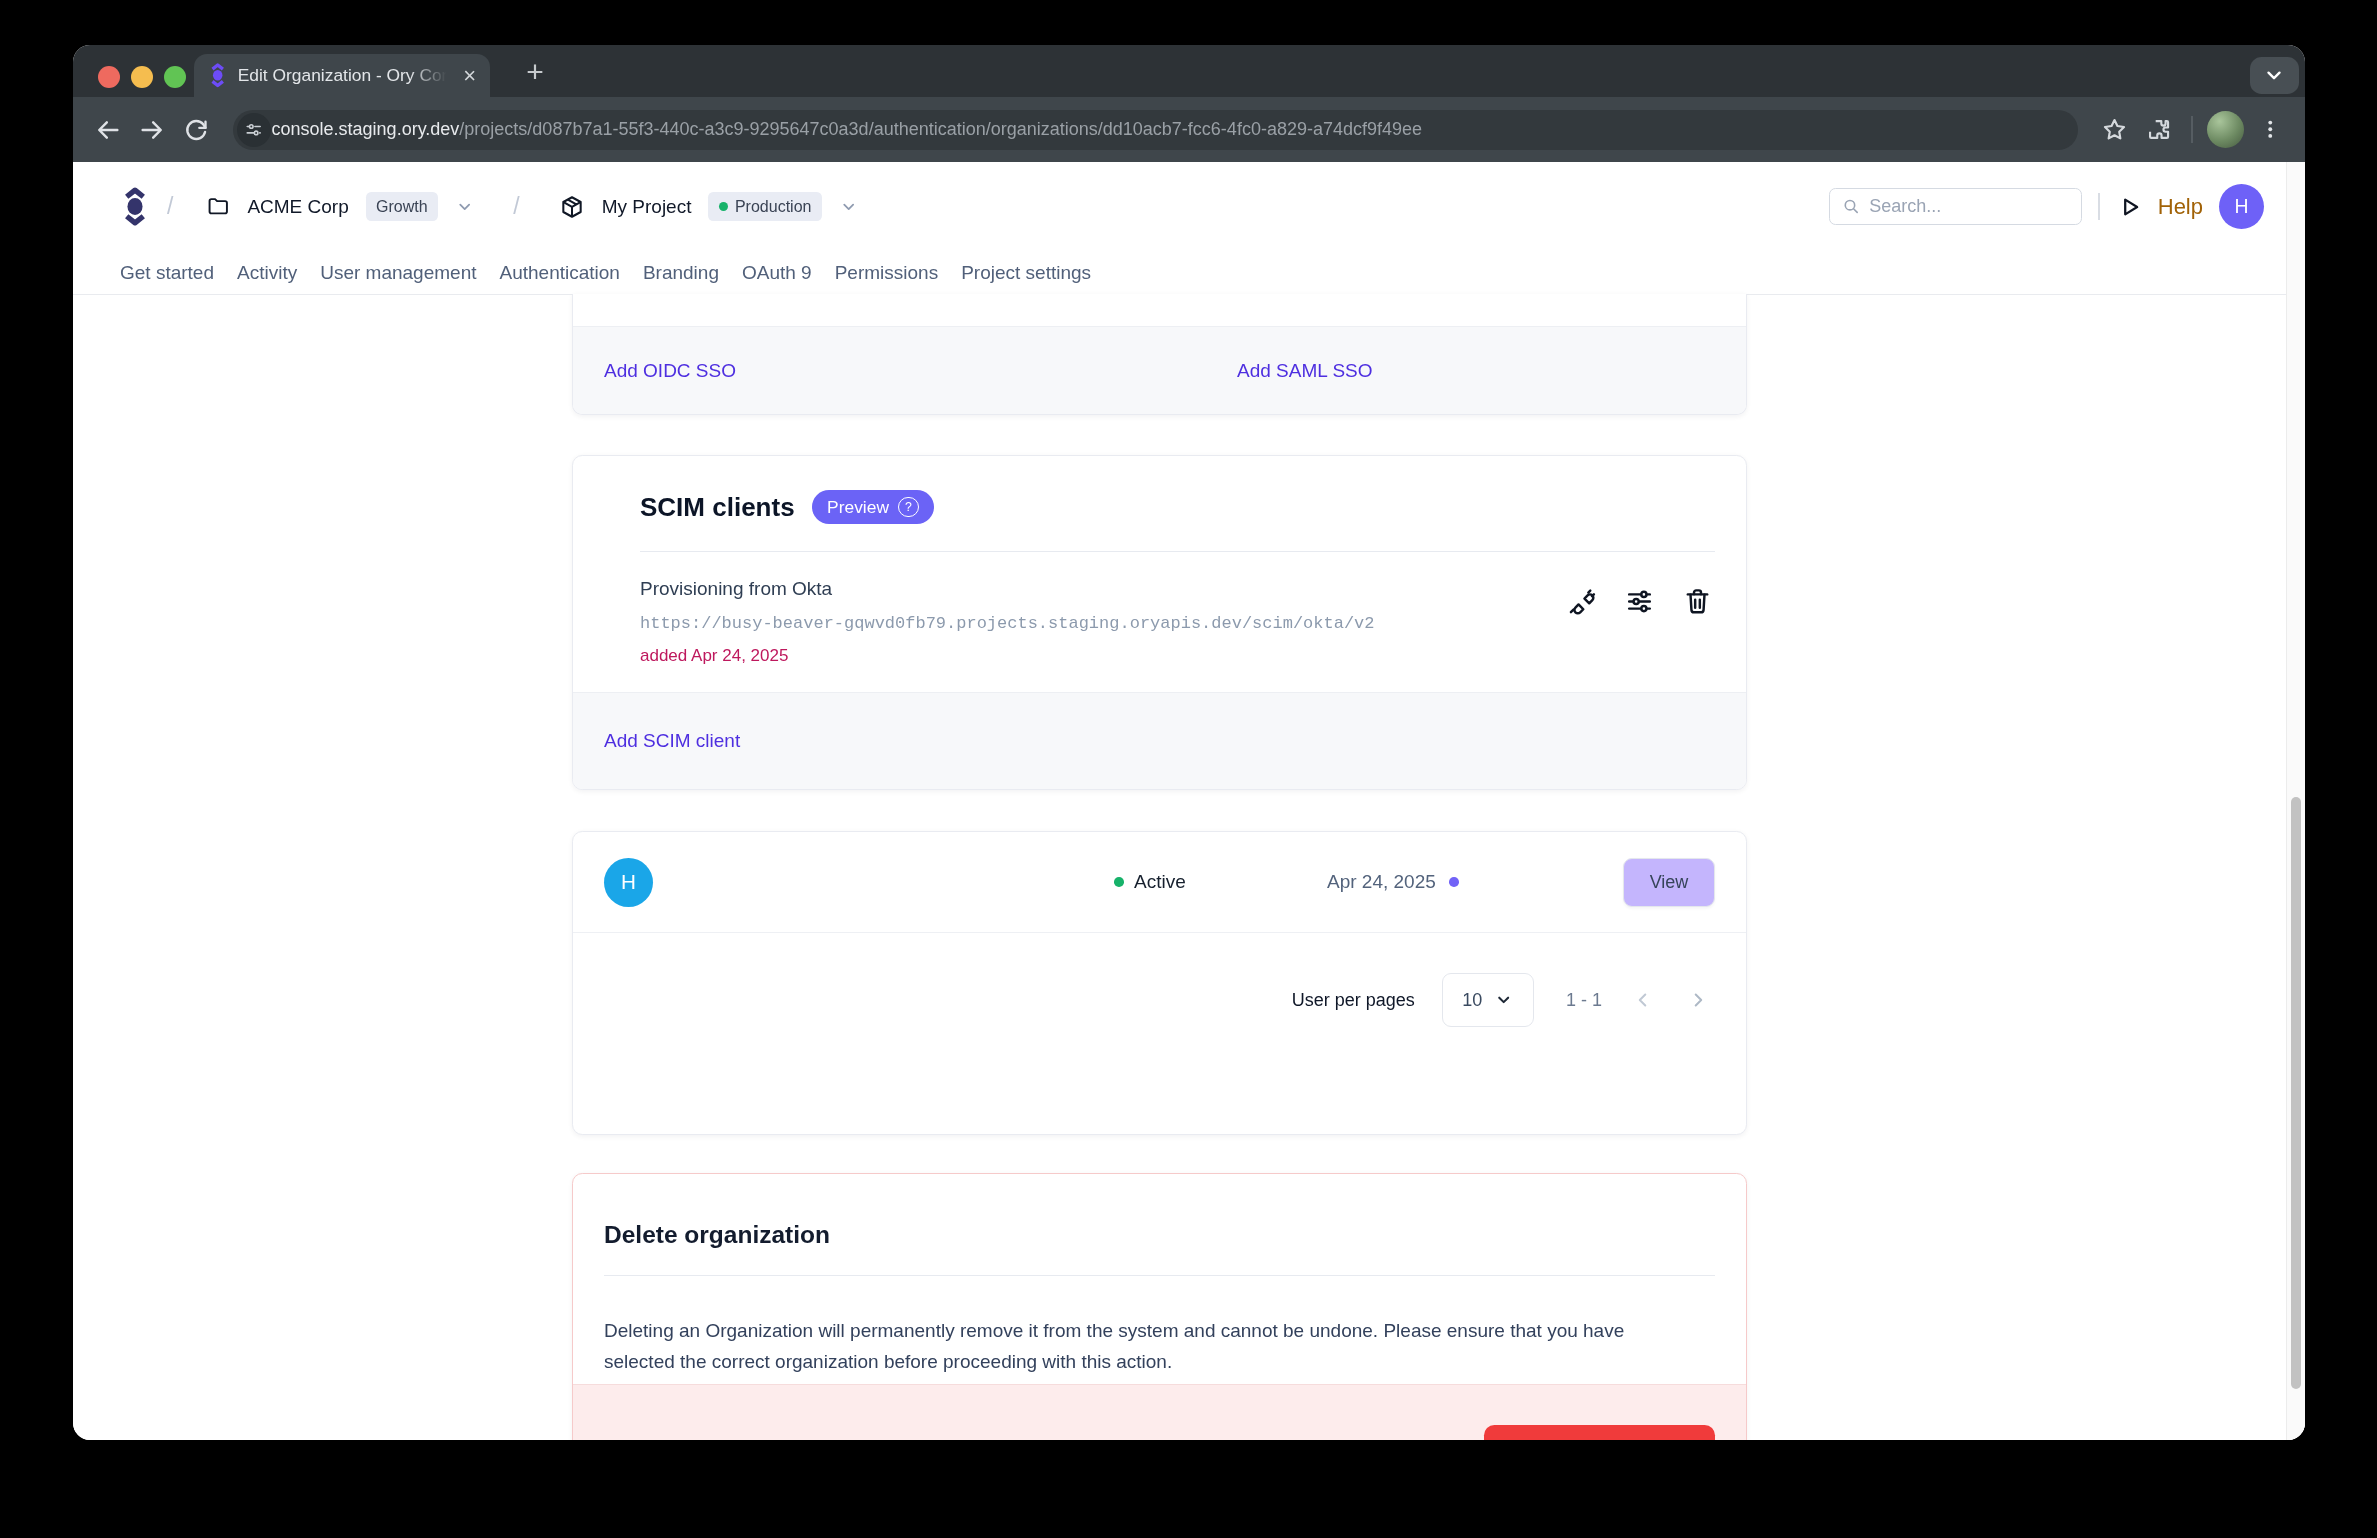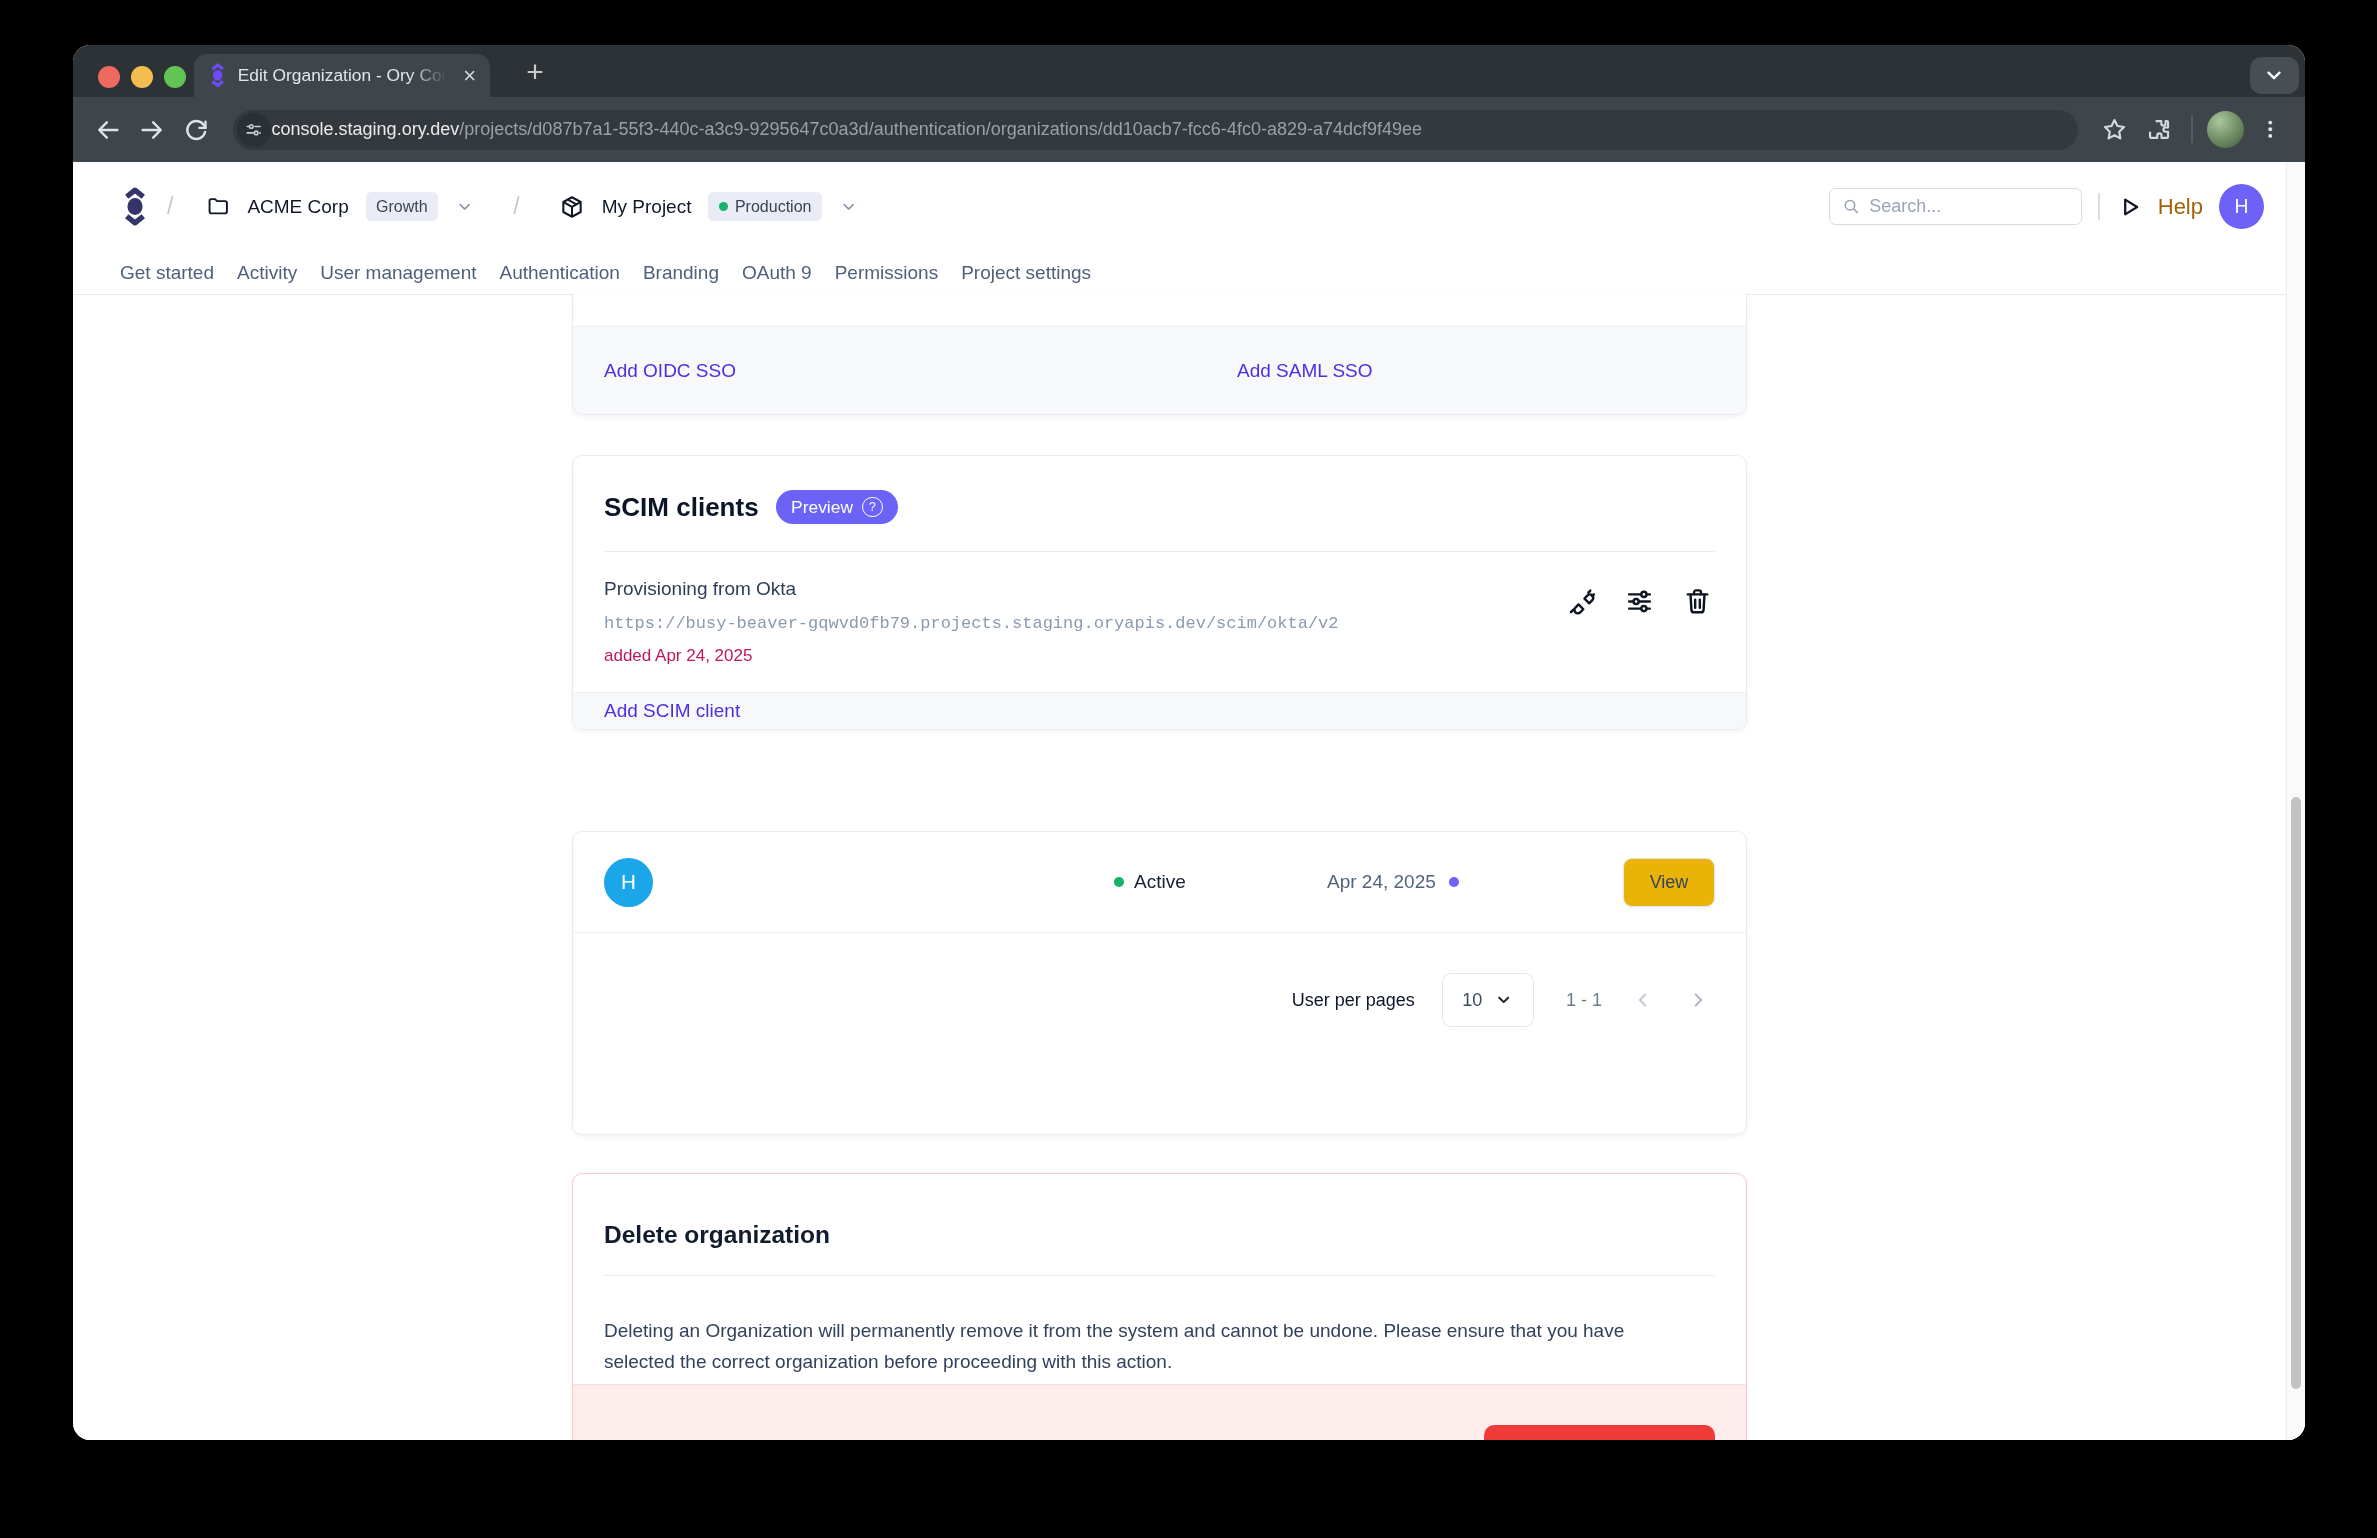--- a/index.html
+++ b/index.html
@@ -73,21 +73,21 @@
   .card { position:absolute; left:499px; width:1175px; background:#fff; border:1.3px solid #e9ebf1;
           border-radius:10.3px; box-shadow:0 1.3px 5.2px rgba(16,24,40,.05); overflow:hidden; }
   .card-footer { background:#f7f8fa; border-top:1.3px solid #edeff3; display:flex; align-items:center;
                  padding:0 31px; }
   .link { color:#4e2fe0; font-size:19px; font-weight:500; text-decoration:none; }
 
   .card-sso { top:132px; height:121px; border-top:none; border-radius:0 0 10.3px 10.3px; }
   .card-sso .card-footer { position:absolute; left:0; right:0; top:32px; bottom:0; }
   .card-sso .saml { margin-left:501px; }
 
-  .card-scim { top:293px; height:275px; }
+  .card-scim { top:293px; height:335px;padding-left:36px; }
   .scim-body { padding:34px 31px 0 31px; }
   .scim-title-row { display:flex; align-items:center; gap:17px; }
   .h2 { font-size:26px; font-weight:700; color:#0c1527; }
   .preview-badge { background:#6b63f6; color:#fff; border-radius:645px; padding:6.5px 15.5px;
                    display:flex; align-items:center; gap:9px; font-size:17.4px; font-weight:500; }
   .info-circle { width:20.7px; height:20.7px; border:1.3px solid #fff; border-radius:50%; font-size:12.3px;
                  display:flex; align-items:center; justify-content:center; }
   .hr { height:1.3px; background:#e7eaf0; margin-top:27px; }
   .client-row { display:flex; margin-top:26px; }
   .client-name { font-size:19px; font-weight:500; color:#2f3e53; }
@@ -100,21 +100,21 @@
 
   .card-table { top:669px; height:304px; }
   .t-grid { display:grid; grid-template-columns:510px 213px 1fr auto; align-items:center; padding:0 31px; }
   .t-head { height:67px; background:#f8f9fb; border-bottom:1.3px solid #e9ebf0; }
   .t-head span { font-size:16px; font-weight:600; letter-spacing:1.3px; color:#5f7089; }
   .t-row { height:101px; border-bottom:1.3px solid #eef0f4; }
   .row-avatar { width:49px; height:49px; border-radius:50%; background:#1aa6e8; color:#fff;
                 font-size:20.7px; display:flex; align-items:center; justify-content:center; }
   .status-cell { display:flex; align-items:center; gap:10.3px; font-size:19px; color:#16202e; }
   .created-cell { display:flex; align-items:center; gap:13px; font-size:19px; color:#53637c; }
-  .view-btn { width:92px; height:49px; border:1.3px solid #e4e7ed; border-radius:9px; background:#eab308;
+  .view-btn { width:92px; height:49px; border:1.3px solid #e4e7ed; border-radius:9px; background:#c4b5fd;
               font-size:18px; color:#36445a; display:flex; align-items:center; justify-content:center;
               box-shadow:0 1.3px 2.6px rgba(16,24,40,.04); }
   .pagination { height:134px; display:flex; align-items:center; justify-content:flex-end;
                 gap:27px; padding:0 34px; }
   .pag-label { font-size:18px; color:#0f1728; }
   .page-size { width:92px; height:54px; border:1.3px solid #e4e7ed; border-radius:9px;
                display:flex; align-items:center; justify-content:center; gap:11.6px;
                font-size:18px; color:#3a4a60; }
   .pag-range { font-size:18px; color:#6c7a90; margin-left:5.2px; }
   .pag-chev { width:28px; height:28px; display:flex; align-items:center; justify-content:center; }

